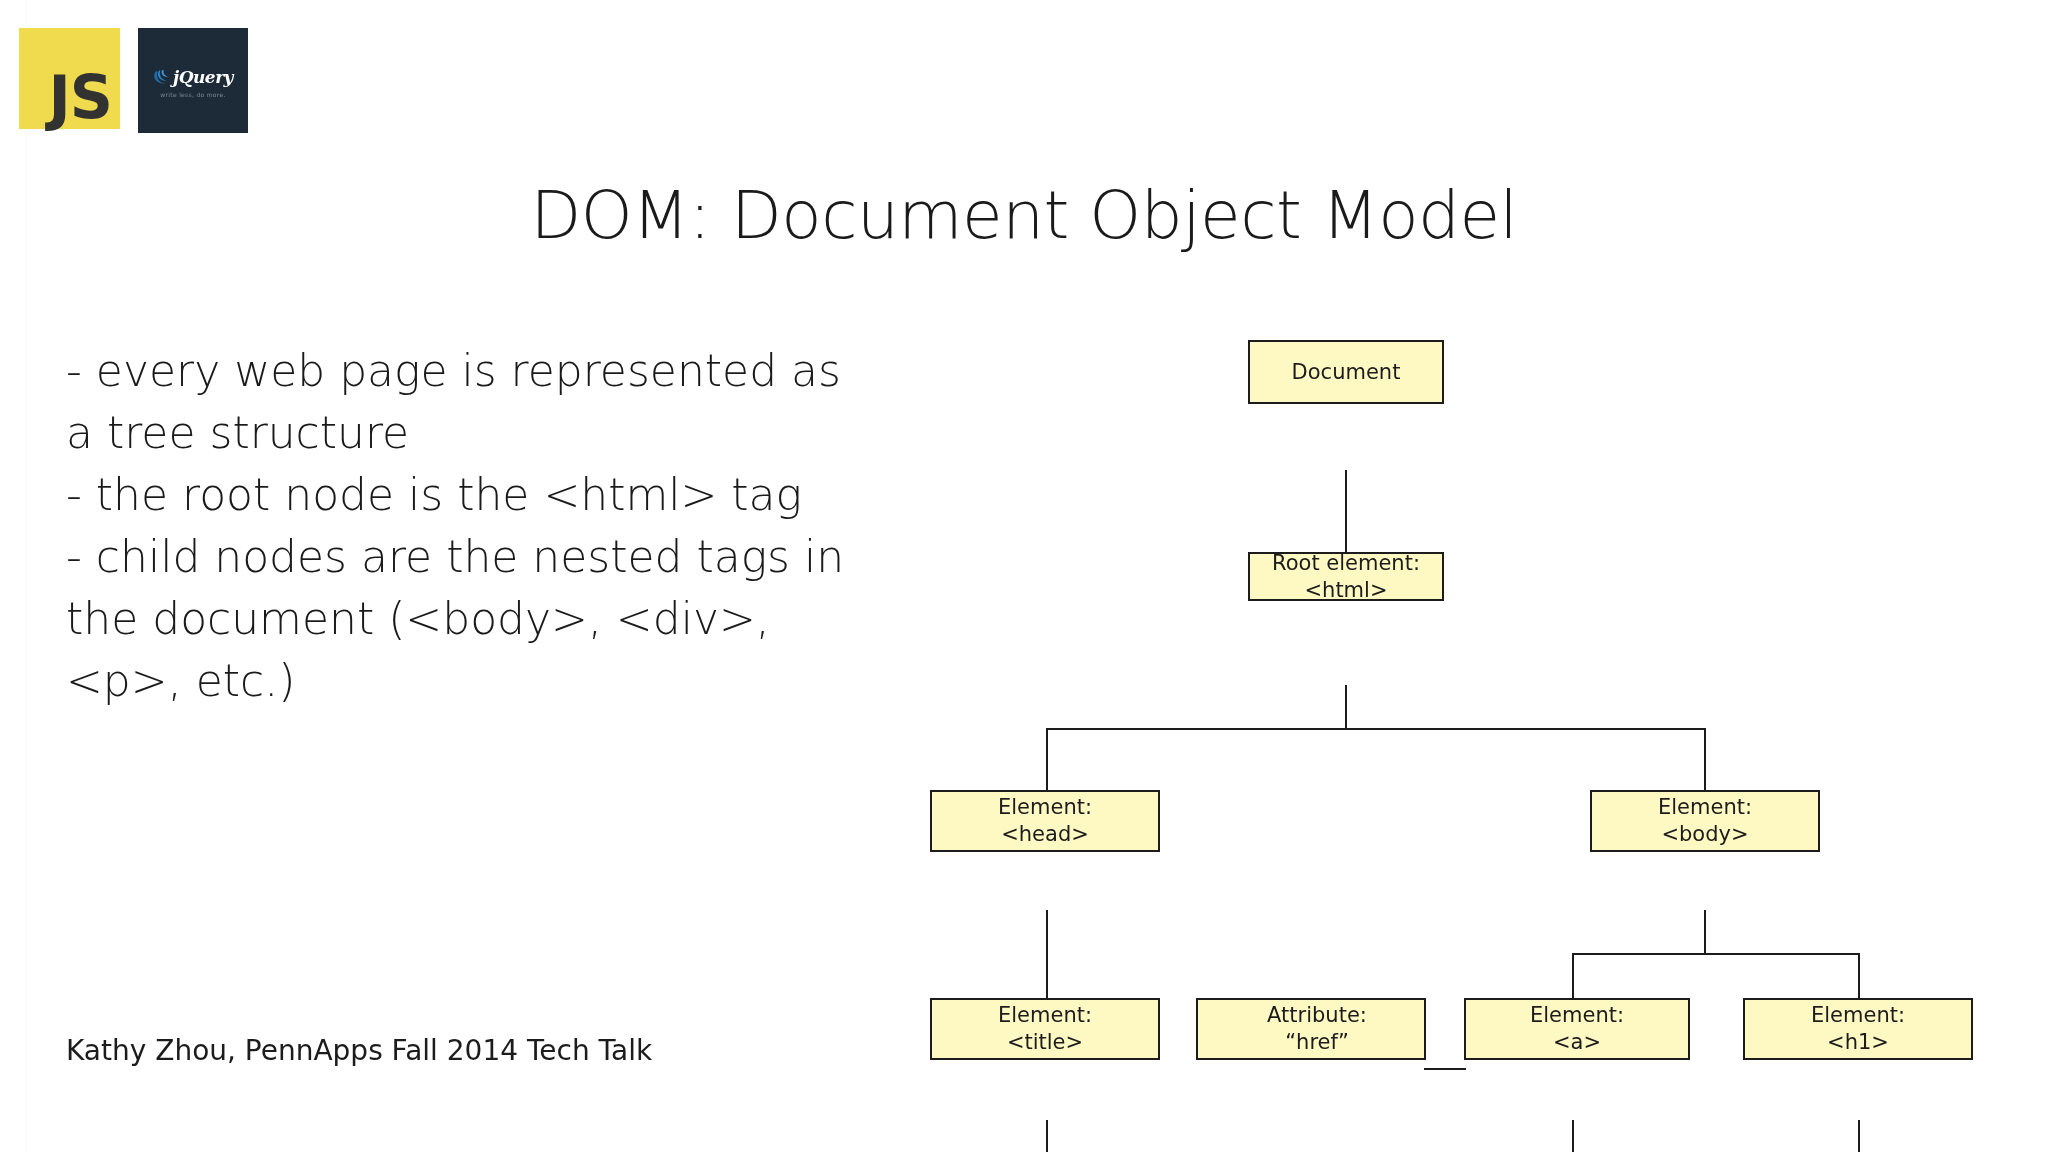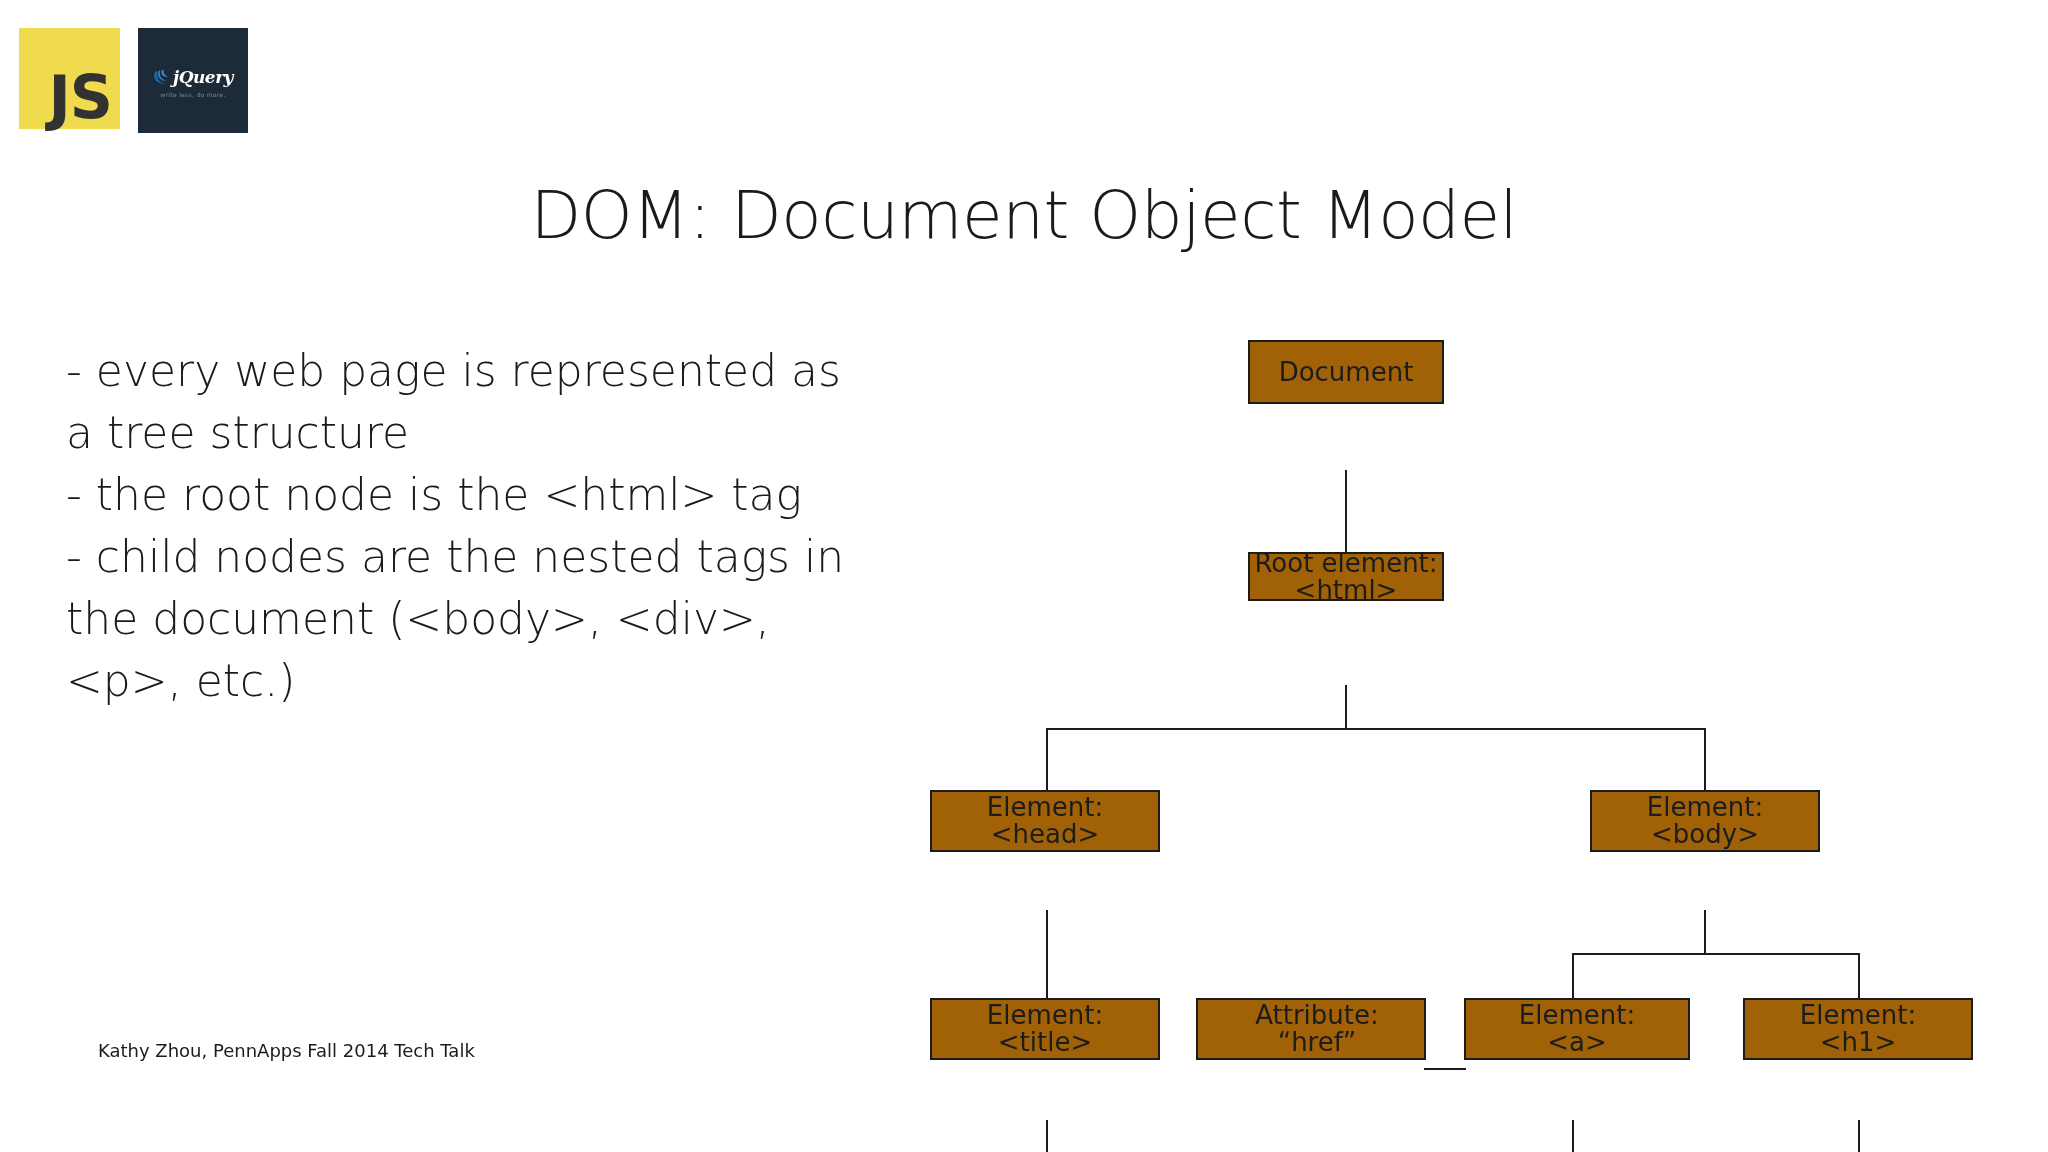--- a/index.html
+++ b/index.html
@@ -127,45 +127,44 @@
     white-space: pre-wrap;
   }
 
   
   #footer-note {
     position: absolute;
     left: 66px;
     top: 1034px;
     font-family: "DejaVu Sans", sans-serif;
     font-weight: 400;
-    font-size: 18px;
+    font-size: 28px;
     line-height: 34px;
     color: #1c1c1c;
-    margin-left: 32px;
   }
 
   
   #dom-tree {
     position: absolute;
     left: 900px;
     top: 290px;
     width: 1110px;
     height: 580px;
   }
   .node {
     position: absolute;
     border: 2px solid #1c1c1c;
-    background: #a16207;
+    background: #fef9c3;
     box-sizing: border-box;
     display: flex;
     flex-direction: column;
     align-items: center;
     justify-content: center;
     font-family: "DejaVu Sans", sans-serif;
-    font-size: 26px;
+    font-size: 21px;
     line-height: 27px;
     color: #1c1c1c;
     z-index: 2;
   }
   .node .ln2 { display: block; }
   .edge {
     position: absolute;
     background: #1c1c1c;
     z-index: 1;
   }

